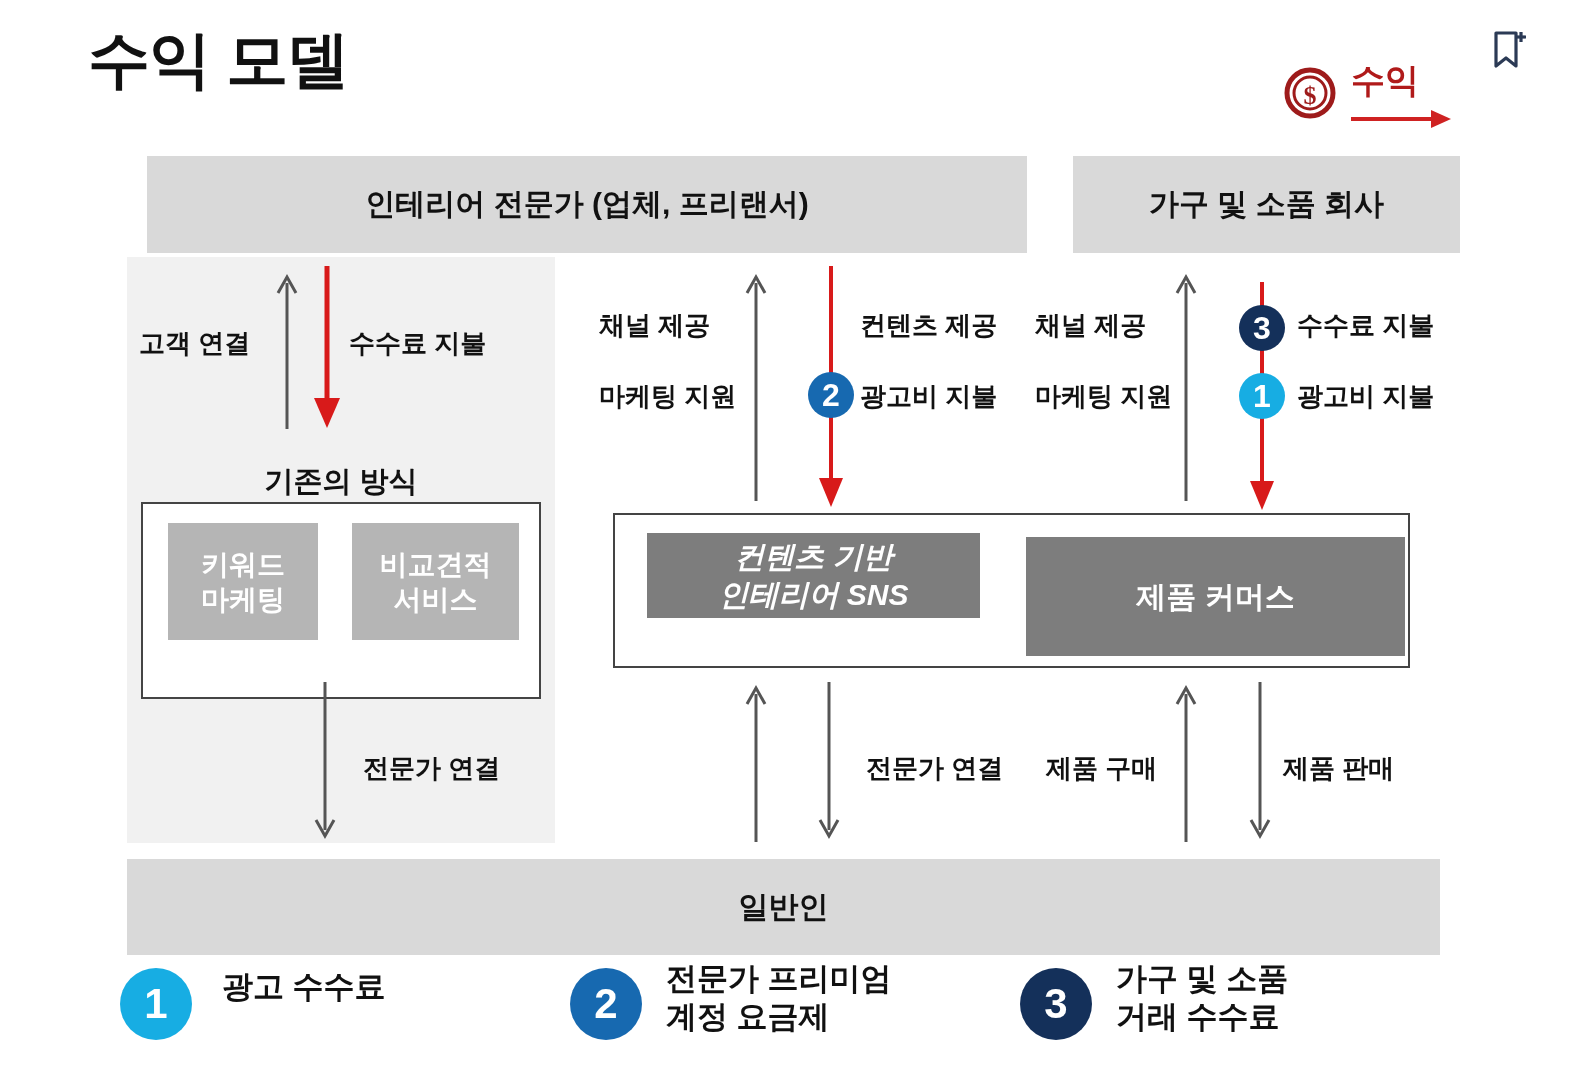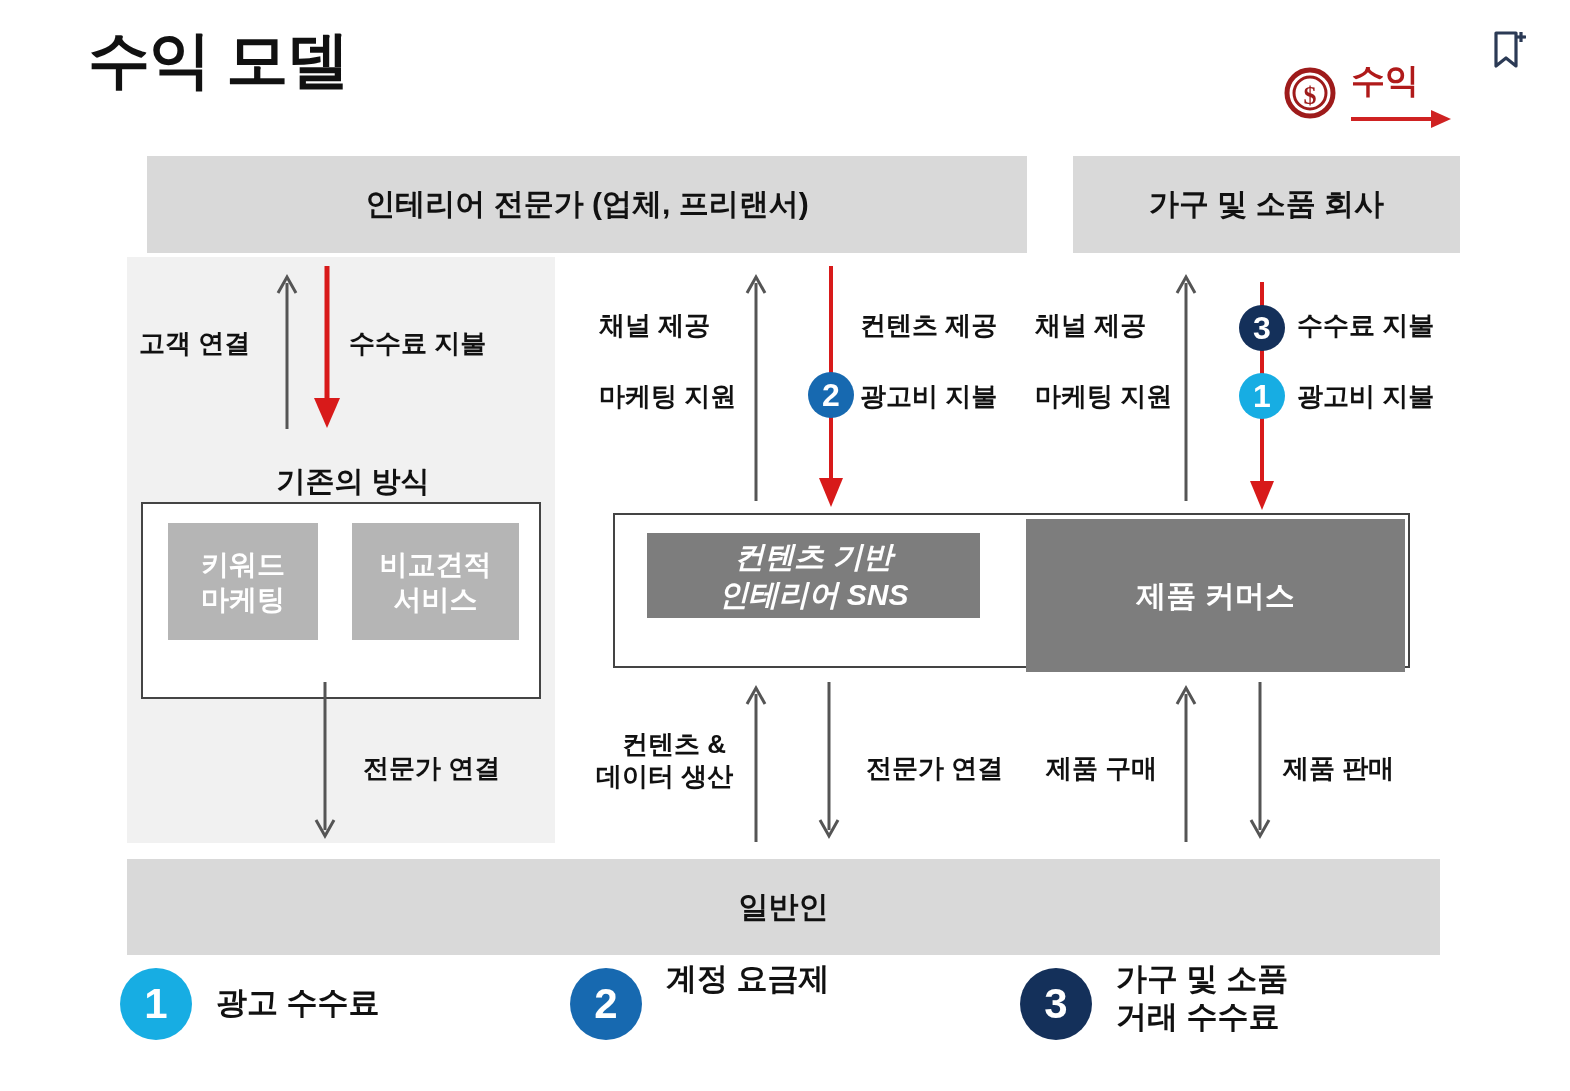--- a/index.html
+++ b/index.html
@@ -87,27 +87,27 @@
     text-align: center;
     color: #ffffff; font-weight: 700;
     line-height: 1.25;
   }
   .svc-box.light { background: #b5b5b5; font-size: 28px; }
   .svc-box.dark  { background: #7d7d7d; font-size: 30px; }
 
   #box-keyword  { left: 25px;  top: 19px; width: 150px; height: 117px; }
   #box-compare  { left: 209px; top: 19px; width: 167px; height: 117px; }
   #box-sns      { left: 32px;  top: 18px; width: 333px; height: 85px; font-style: italic; }
-  #box-commerce { left: 411px; top: 4px; width: 379px; height: 153px; justify-content: center; }
+  #box-commerce { left: 411px; top: 22px; width: 379px; height: 119px; justify-content: center; }
 
   
   #legacy-label {
     left: 127px; top: 462px; width: 428px;
     text-align: center;
-    font-size: 29px; font-weight: 700; color: #111111; margin-left: 12px;
+    font-size: 29px; font-weight: 700; color: #111111;
   }
 
   
   #bucket-logo { left: 858px; top: 450px; width: 300px; height: 56px; }
   #bucket-logo .mark {
     position: absolute; left: 0; top: 0; width: 56px; height: 56px;
     border-radius: 50%; background: #fbfcfd;
     display: flex; align-items: center; justify-content: center;
   }
   #bucket-logo .wordmark {
@@ -144,21 +144,21 @@
     position: absolute; left: 0; top: 8px;
     width: 72px; height: 72px; border-radius: 50%;
     display: flex; align-items: center; justify-content: center;
     color: #ffffff; font-size: 42px; font-weight: 700;
   }
   .legend-text {
     position: absolute; left: 96px;
     font-size: 31px; font-weight: 700; color: #111111;
     line-height: 1.22; white-space: nowrap;
   }
-  .legend-text.single { top: 24px; }
+  .legend-text.single { top: 8px; margin-left: 6px; }
   .legend-text.double { top: 0px; }
 </style>
 </head>
 <body>
 
 <div id="slide">
 
   <div class="abs" id="page-title">수익 모델</div>
 
   <div class="abs" id="revenue-marker">
@@ -267,24 +267,20 @@
       <div>
         <div>제품 커머스</div>
       </div>
     </div>
   </div>
 
   <svg class="arrow-svg" style="left:739px; top:682px; width:34px; height:162px;" viewBox="0 0 34 162">
     <line x1="17" y1="160" x2="17" y2="12" stroke="#555555" stroke-width="3"></line>
     <polyline points="8,22 17,6 26,22" fill="none" stroke="#555555" stroke-width="3"></polyline>
   </svg>
-  <div class="flow-label two-line" style="left:596px; top:729px; text-align:right; width:130px;">
-    <div>컨텐츠 &amp;</div>
-    <div>데이터 생산</div>
-  </div>
 
   <svg class="arrow-svg" style="left:812px; top:682px; width:34px; height:162px;" viewBox="0 0 34 162">
     <line x1="17" y1="0" x2="17" y2="148" stroke="#555555" stroke-width="3"></line>
     <polyline points="8,138 17,154 26,138" fill="none" stroke="#555555" stroke-width="3"></polyline>
   </svg>
   <div class="flow-label" style="left:866px; top:752px;">전문가 연결</div>
 
   <svg class="arrow-svg" style="left:1169px; top:682px; width:34px; height:162px;" viewBox="0 0 34 162">
     <line x1="17" y1="160" x2="17" y2="12" stroke="#555555" stroke-width="3"></line>
     <polyline points="8,22 17,6 26,22" fill="none" stroke="#555555" stroke-width="3"></polyline>
@@ -306,20 +302,21 @@
     <div class="legend-item" style="left:0px;">
       <div class="legend-circle" style="background:#17ade3;">1</div>
       <div class="legend-text single">
         <div>광고 수수료</div>
       </div>
     </div>
 
     <div class="legend-item" style="left:450px;">
       <div class="legend-circle" style="background:#1769b0;">2</div>
       <div class="legend-text double">
+        <div>전문가 프리미엄</div>
         <div>계정 요금제</div>
       </div>
     </div>
 
     <div class="legend-item" style="left:900px;">
       <div class="legend-circle" style="background:#14305a;">3</div>
       <div class="legend-text double">
         <div>가구 및 소품</div>
         <div>거래 수수료</div>
       </div>

